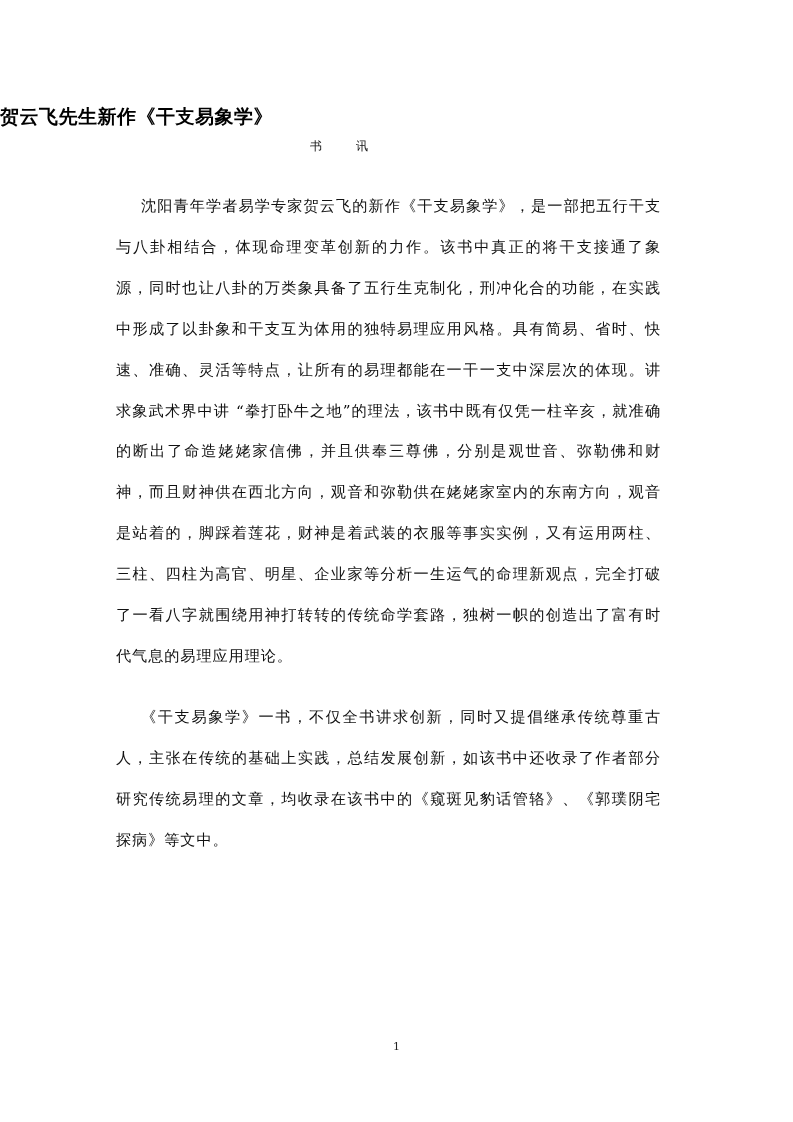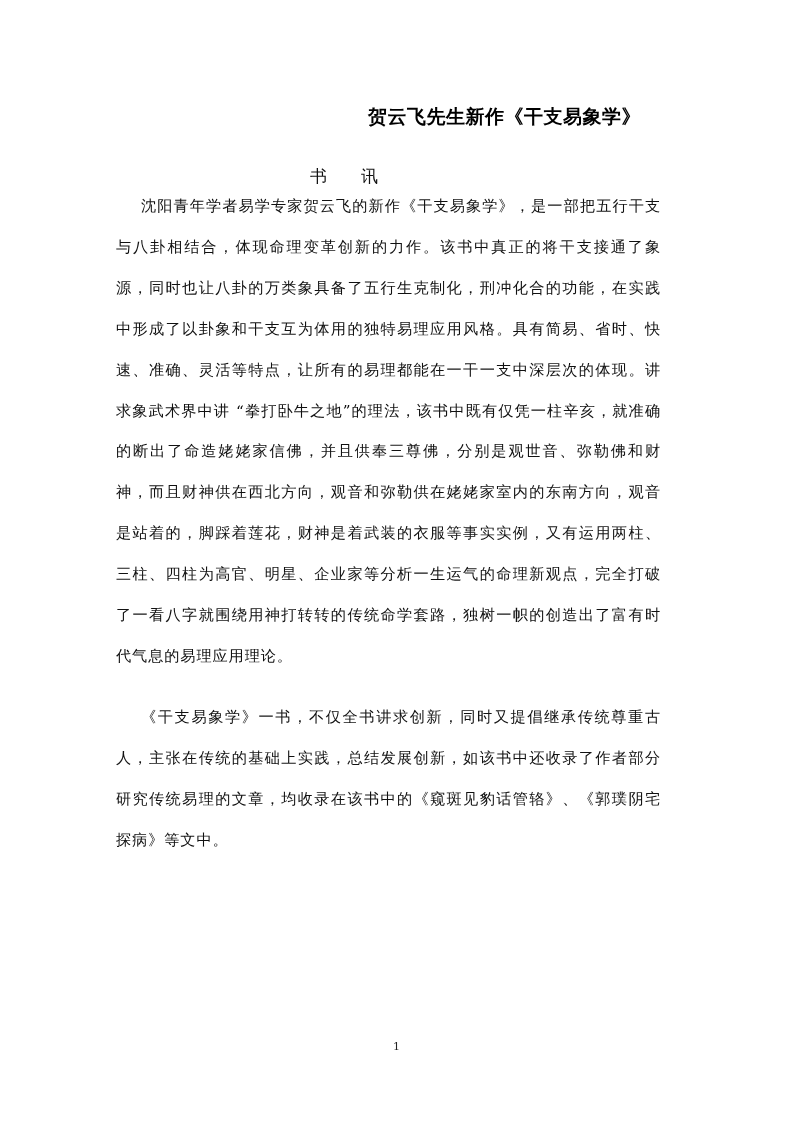--- a/index.html
+++ b/index.html
@@ -20,32 +20,32 @@
     left: 0; top: 0;
     width: 793px;
     height: 1122px;
     background: #ffffff;
   }
   .title {
     position: absolute;
     top: 104px;
     left: 0;
     width: 641px;
-    text-align: right;
+    text-align: left;
     font-family: "DejaVu Sans", "Liberation Sans", sans-serif;
     font-weight: bold;
     font-size: 19px;
     letter-spacing: 0.5px;
     color: #000;
   }
   .subtitle {
     position: absolute;
-    top: 165px;
+    top: 138px;
     left: 310px;
-    font-size: 17px;
+    font-size: 12px;
     color: #111;
   }
   .subtitle span { display: inline-block; }
   .subtitle .gap { width: 34px; }
   .body {
     position: absolute;
     left: 116px;
     top: 186px;
     width: 545px;
   }

